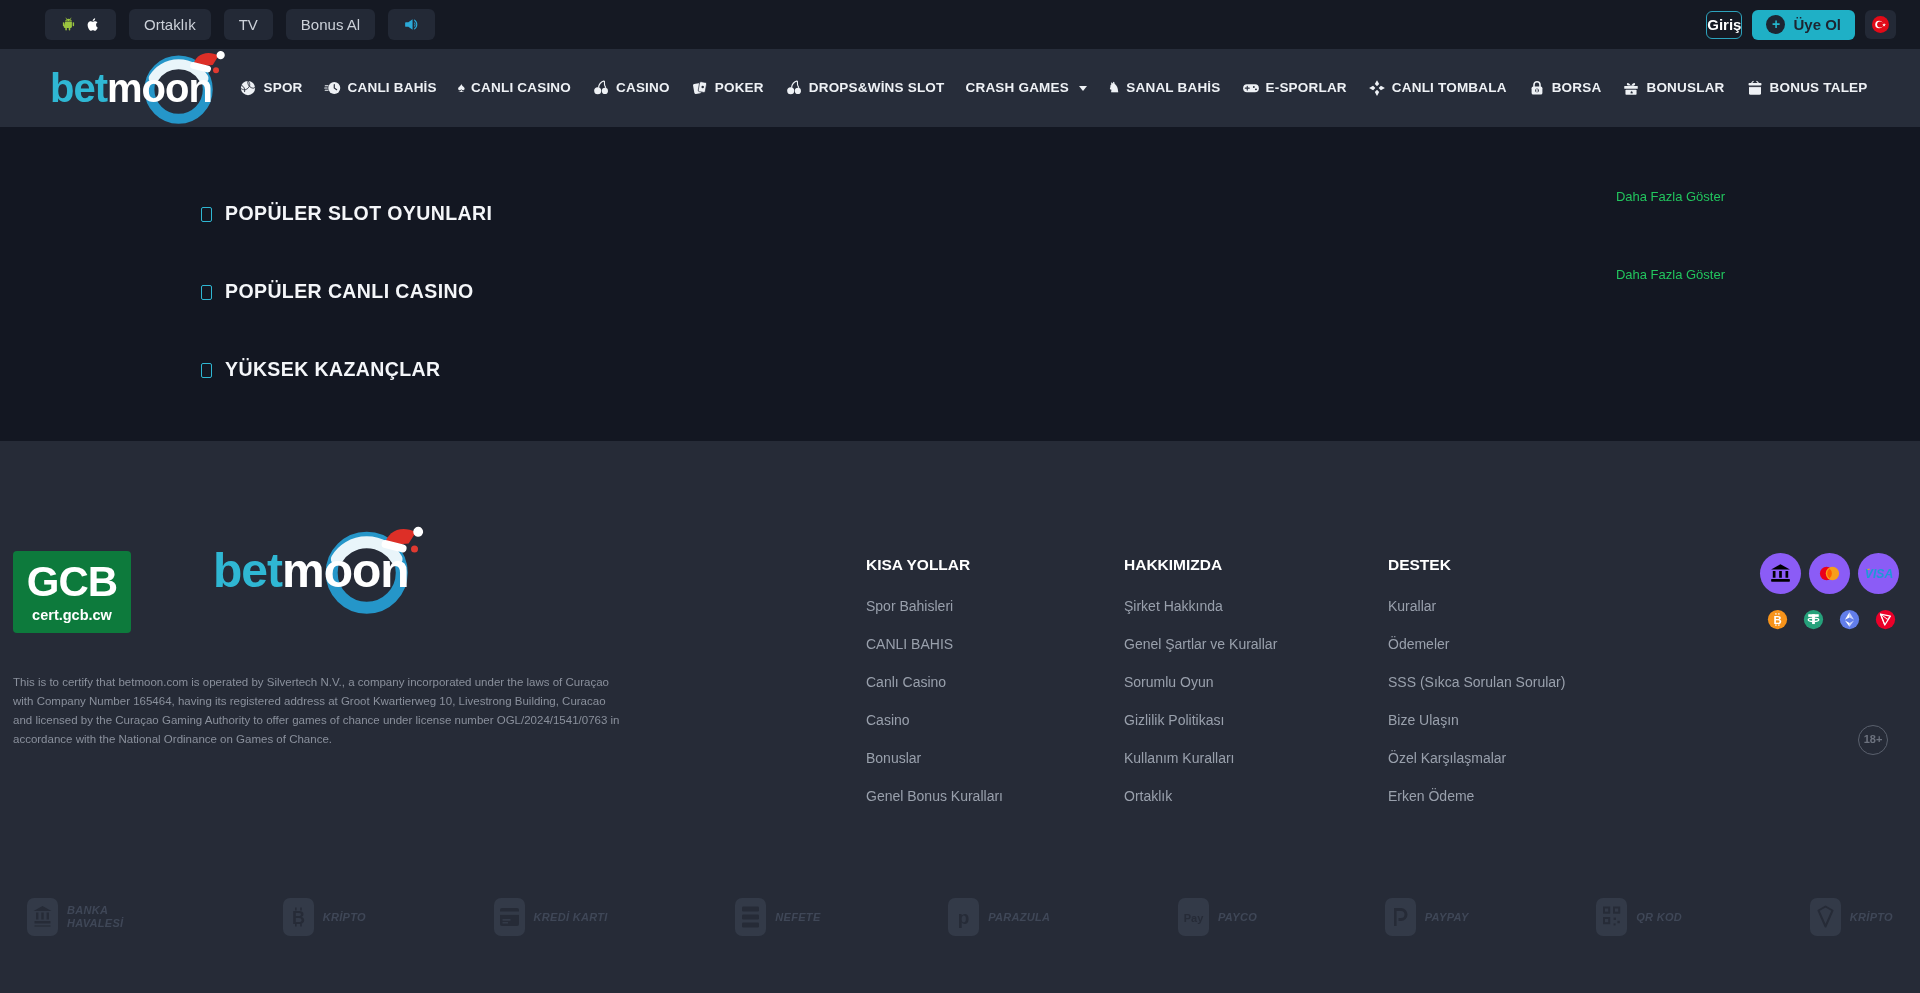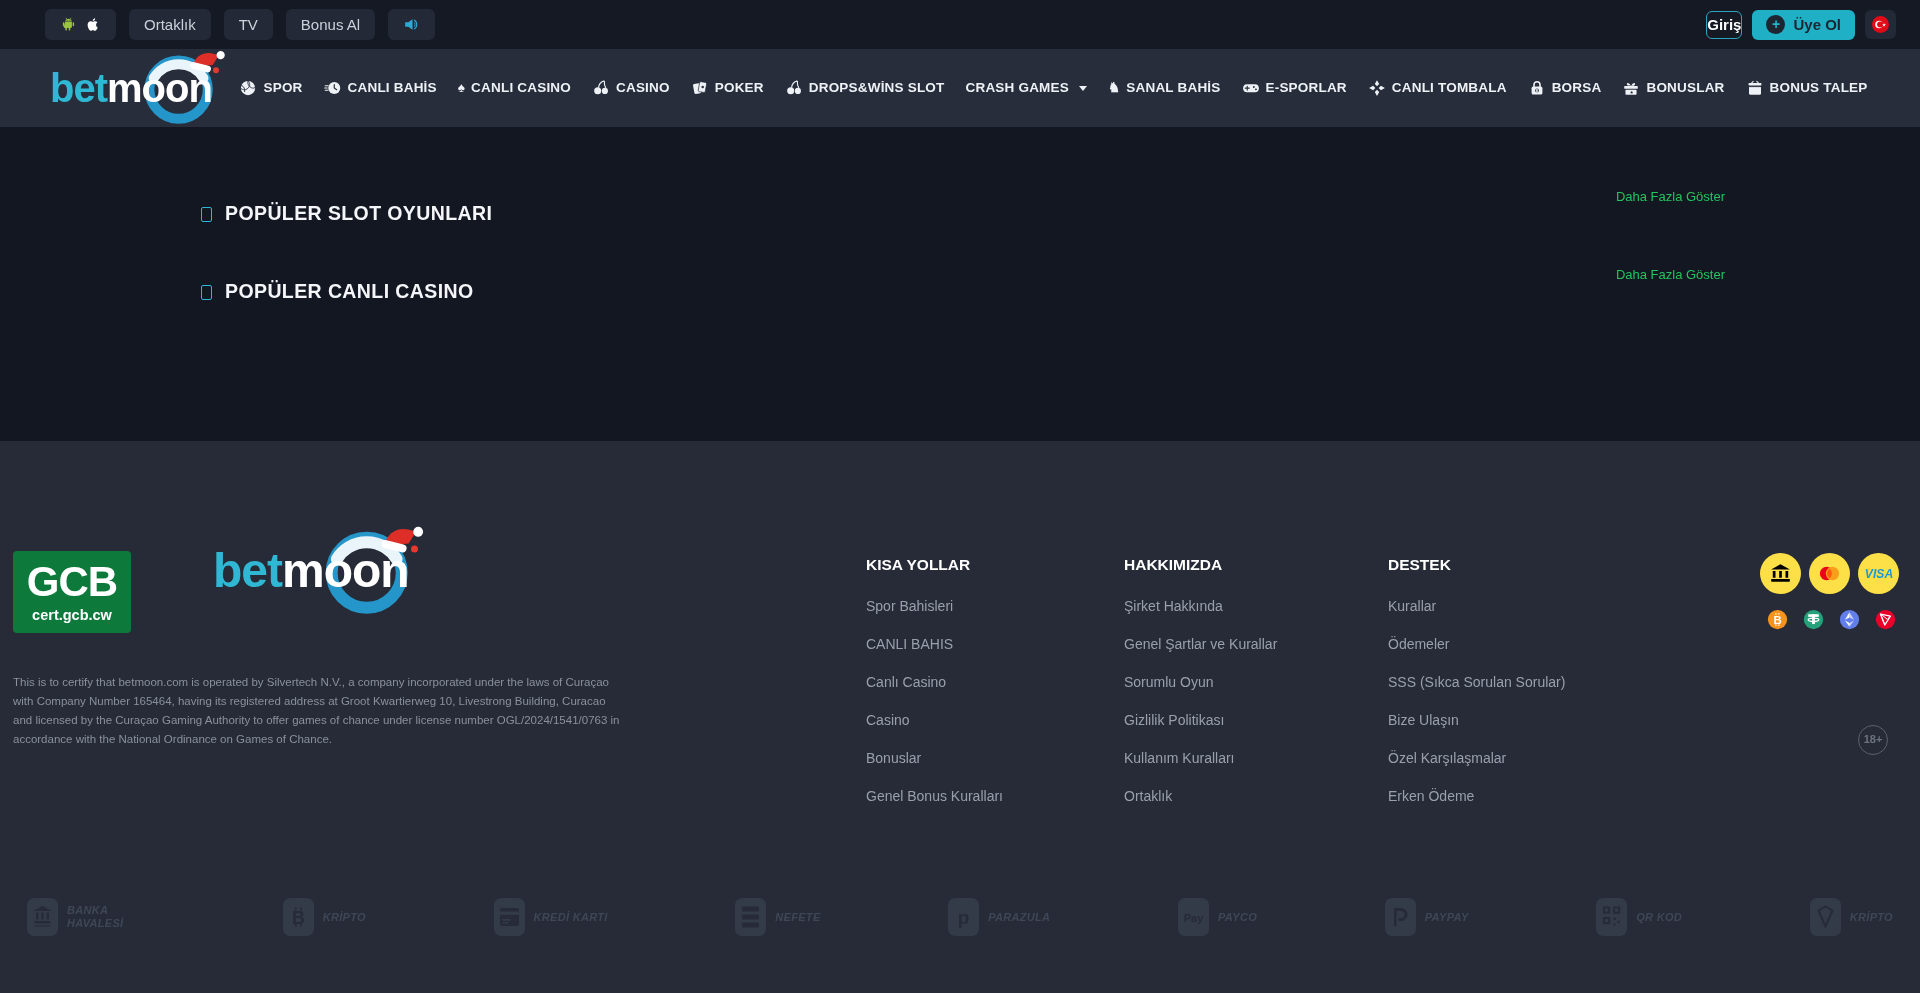--- a/index.html
+++ b/index.html
@@ -76,21 +76,21 @@
   .legal { position:absolute; left:0; top:124px; width:614px; color:#8a909c;
     font:400 11.5px/1.65 "Liberation Sans",sans-serif; margin:0; }
   .fcol { position:absolute; top:8px; }
   .fcol-0 { left:866px; } .fcol-1 { left:1124px; } .fcol-2 { left:1388px; }
   .fcol h3 { color:#fff; font:700 15.5px/1 "Liberation Sans",sans-serif; margin:0 0 26px; }
   .fcol a { display:block; color:#99a0ac; font:400 14px/1 "Liberation Sans",sans-serif;
     margin-bottom:24px; text-decoration:none; cursor:pointer; }
   .footer-pay { position:absolute; right:21px; top:4px; display:flex;
     flex-direction:column; align-items:flex-end; gap:15px; }
   .pay-row1 { display:flex; gap:8px; }
-  .pay-circle { width:41px; height:41px; border-radius:50%; background:#fde047;
+  .pay-circle { width:41px; height:41px; border-radius:50%; background:#8b5cf6;
     display:flex; align-items:center; justify-content:center; }
   .pay-circle svg { width:25px; height:25px; display:block; }
   .pay-circle.wide svg { width:36px; height:22px; }
   .pay-row2 { display:flex; gap:15px; margin-right:3px; }
   .pay-row2 .icon svg { width:21px; height:21px; display:block; }
   .age { position:absolute; right:32px; top:176px; width:30px; height:30px;
     border:1.5px solid #707784; border-radius:50%; color:#8a909c;
     font:700 11px/27px "Liberation Sans",sans-serif; text-align:center; opacity:.7; }
   .pm-strip { margin-top:26px; padding:0 27px; height:60px; display:flex;
     justify-content:space-between; align-items:center; }
@@ -309,20 +309,26 @@
       </div>
       <a class="sec-more">Daha Fazla Göster</a>
     </div>
     <div class="sec-row">
       <div class="sec-left">
         <span class="sec-marker"></span>
         <h2 class="sec-title">POPÜLER CANLI CASINO</h2>
       </div>
       <a class="sec-more">Daha Fazla Göster</a>
     </div>
+    <div class="sec-row">
+      <div class="sec-left">
+        <span class="sec-marker"></span>
+        <h2 class="sec-title">YÜKSEK KAZANÇLAR</h2>
+      </div>
+    </div>
   </main>
 
 <footer class="site-footer">
   <div class="footer-top" id="footer-top">
     <div class="footer-brand">
       <div class="gcb">
         <div class="gcb-title">GCB</div>
         <div class="gcb-sub">cert.gcb.cw</div>
       </div>
       <div class="footer-logo" id="footer-logo"><a class="logo-wrap"><svg class="moon-svg" viewBox="0 0 100 100">

